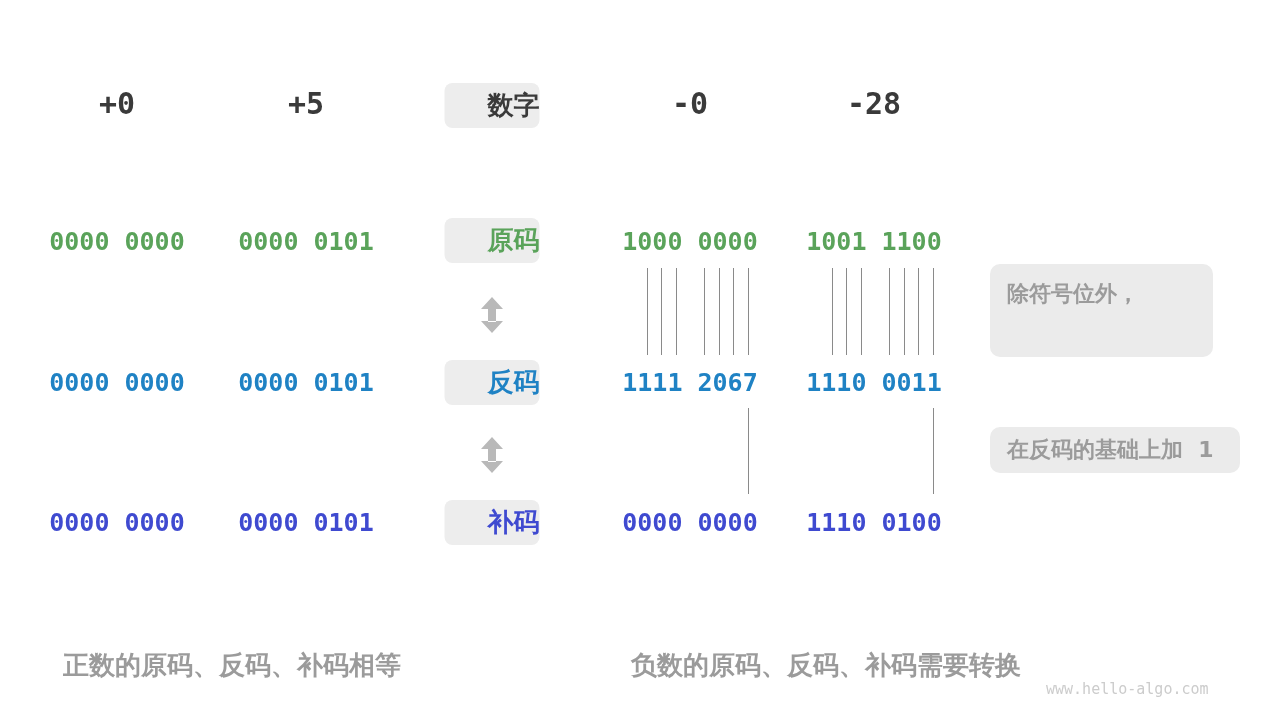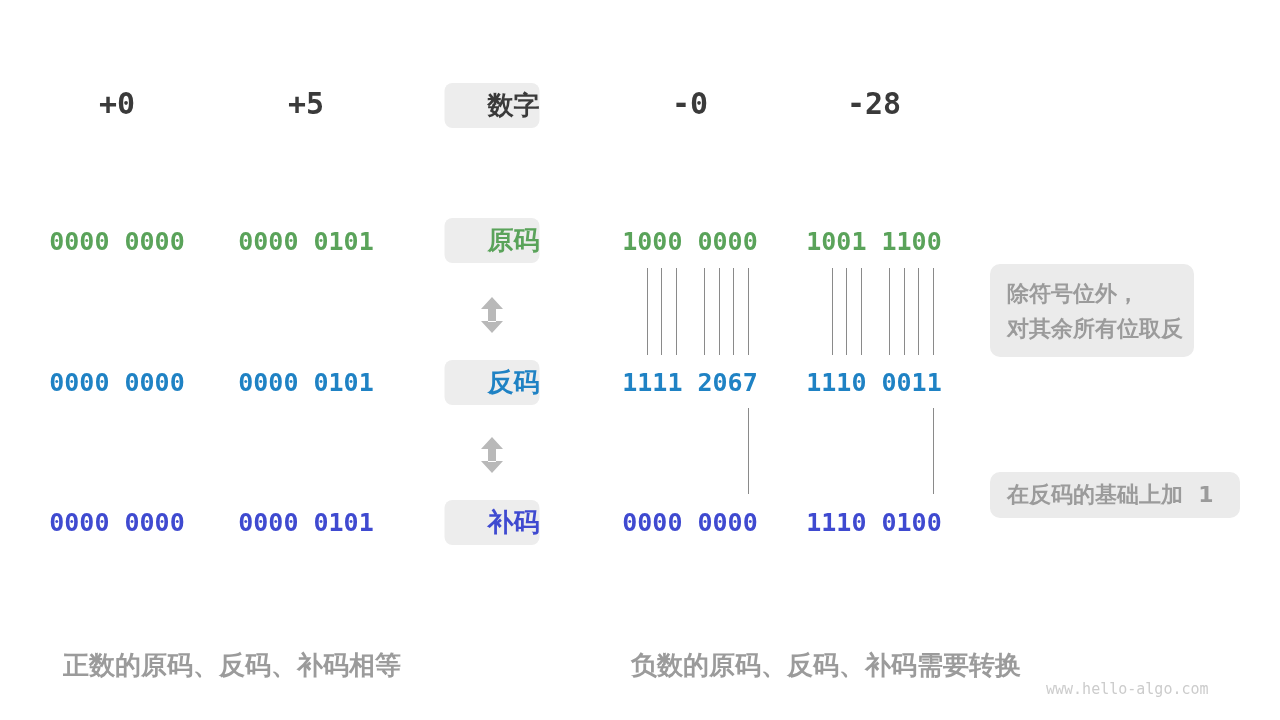--- a/index.html
+++ b/index.html
@@ -61,23 +61,23 @@
   .arrow svg { display: block; }
   .arrow1 { top: 297px; }
   .arrow2 { top: 437px; }
 
   
   .anno {
     background: var(--anno-bg); border-radius: 10px;
     color: var(--muted); font-weight: bold; font-size: 22px;
     box-sizing: border-box; padding: 0 17px;
   }
-  .anno-invert { left: 990px; top: 264px; width: 204px; height: 93px; padding-top: 12px; }
+  .anno-invert { left: 990px; top: 264px; width: 223px; height: 93px; padding-top: 12px; }
   .anno-invert .anno-line { line-height: 35px; white-space: pre; }
-  .anno-addone { left: 990px; top: 427px; width: 250px; height: 46px; line-height: 46px; white-space: pre; margin-top: 45px; }
+  .anno-addone { left: 990px; top: 427px; width: 250px; height: 46px; line-height: 46px; white-space: pre; }
 
   
   .caption {
     top: 615px; height: 34px; line-height: 34px;
     color: var(--muted); font-weight: bold; font-size: 26px; white-space: nowrap; margin-top: 33px;
   }
   .caption-pos { left: 232px; }
   .caption-neg { left: 826px; }
 
   
@@ -126,21 +126,20 @@
   </div>
 
   <div class="abs ctr bin row2 c1">0000 0000</div>
   <div class="abs ctr bin row2 c2">0000 0101</div>
   <div class="abs ctr badge badge-row2">反码</div>
   <div class="abs ctr bin row2 c3">1111 2067</div>
   <div class="abs ctr bin row2 c4">1110 0011</div>
 
   <div class="abs anno anno-invert">
     <div class="anno-line">除符号位外，</div>
-    <div class="anno-line">对其余所有位取反</div>
   </div>
 
   <div class="tick long" style="left:748px"></div>
   <div class="tick long" style="left:933px"></div>
 
   <div class="abs arrow arrow2">
     <svg width="22" height="36" viewBox="0 0 22 36">
       <path d="M11 0 L22 12 L0 12 Z M7 11 h8 v14 h-8 Z M11 36 L22 24 L0 24 Z" fill="#b9b9b9"></path>
     </svg>
   </div>

